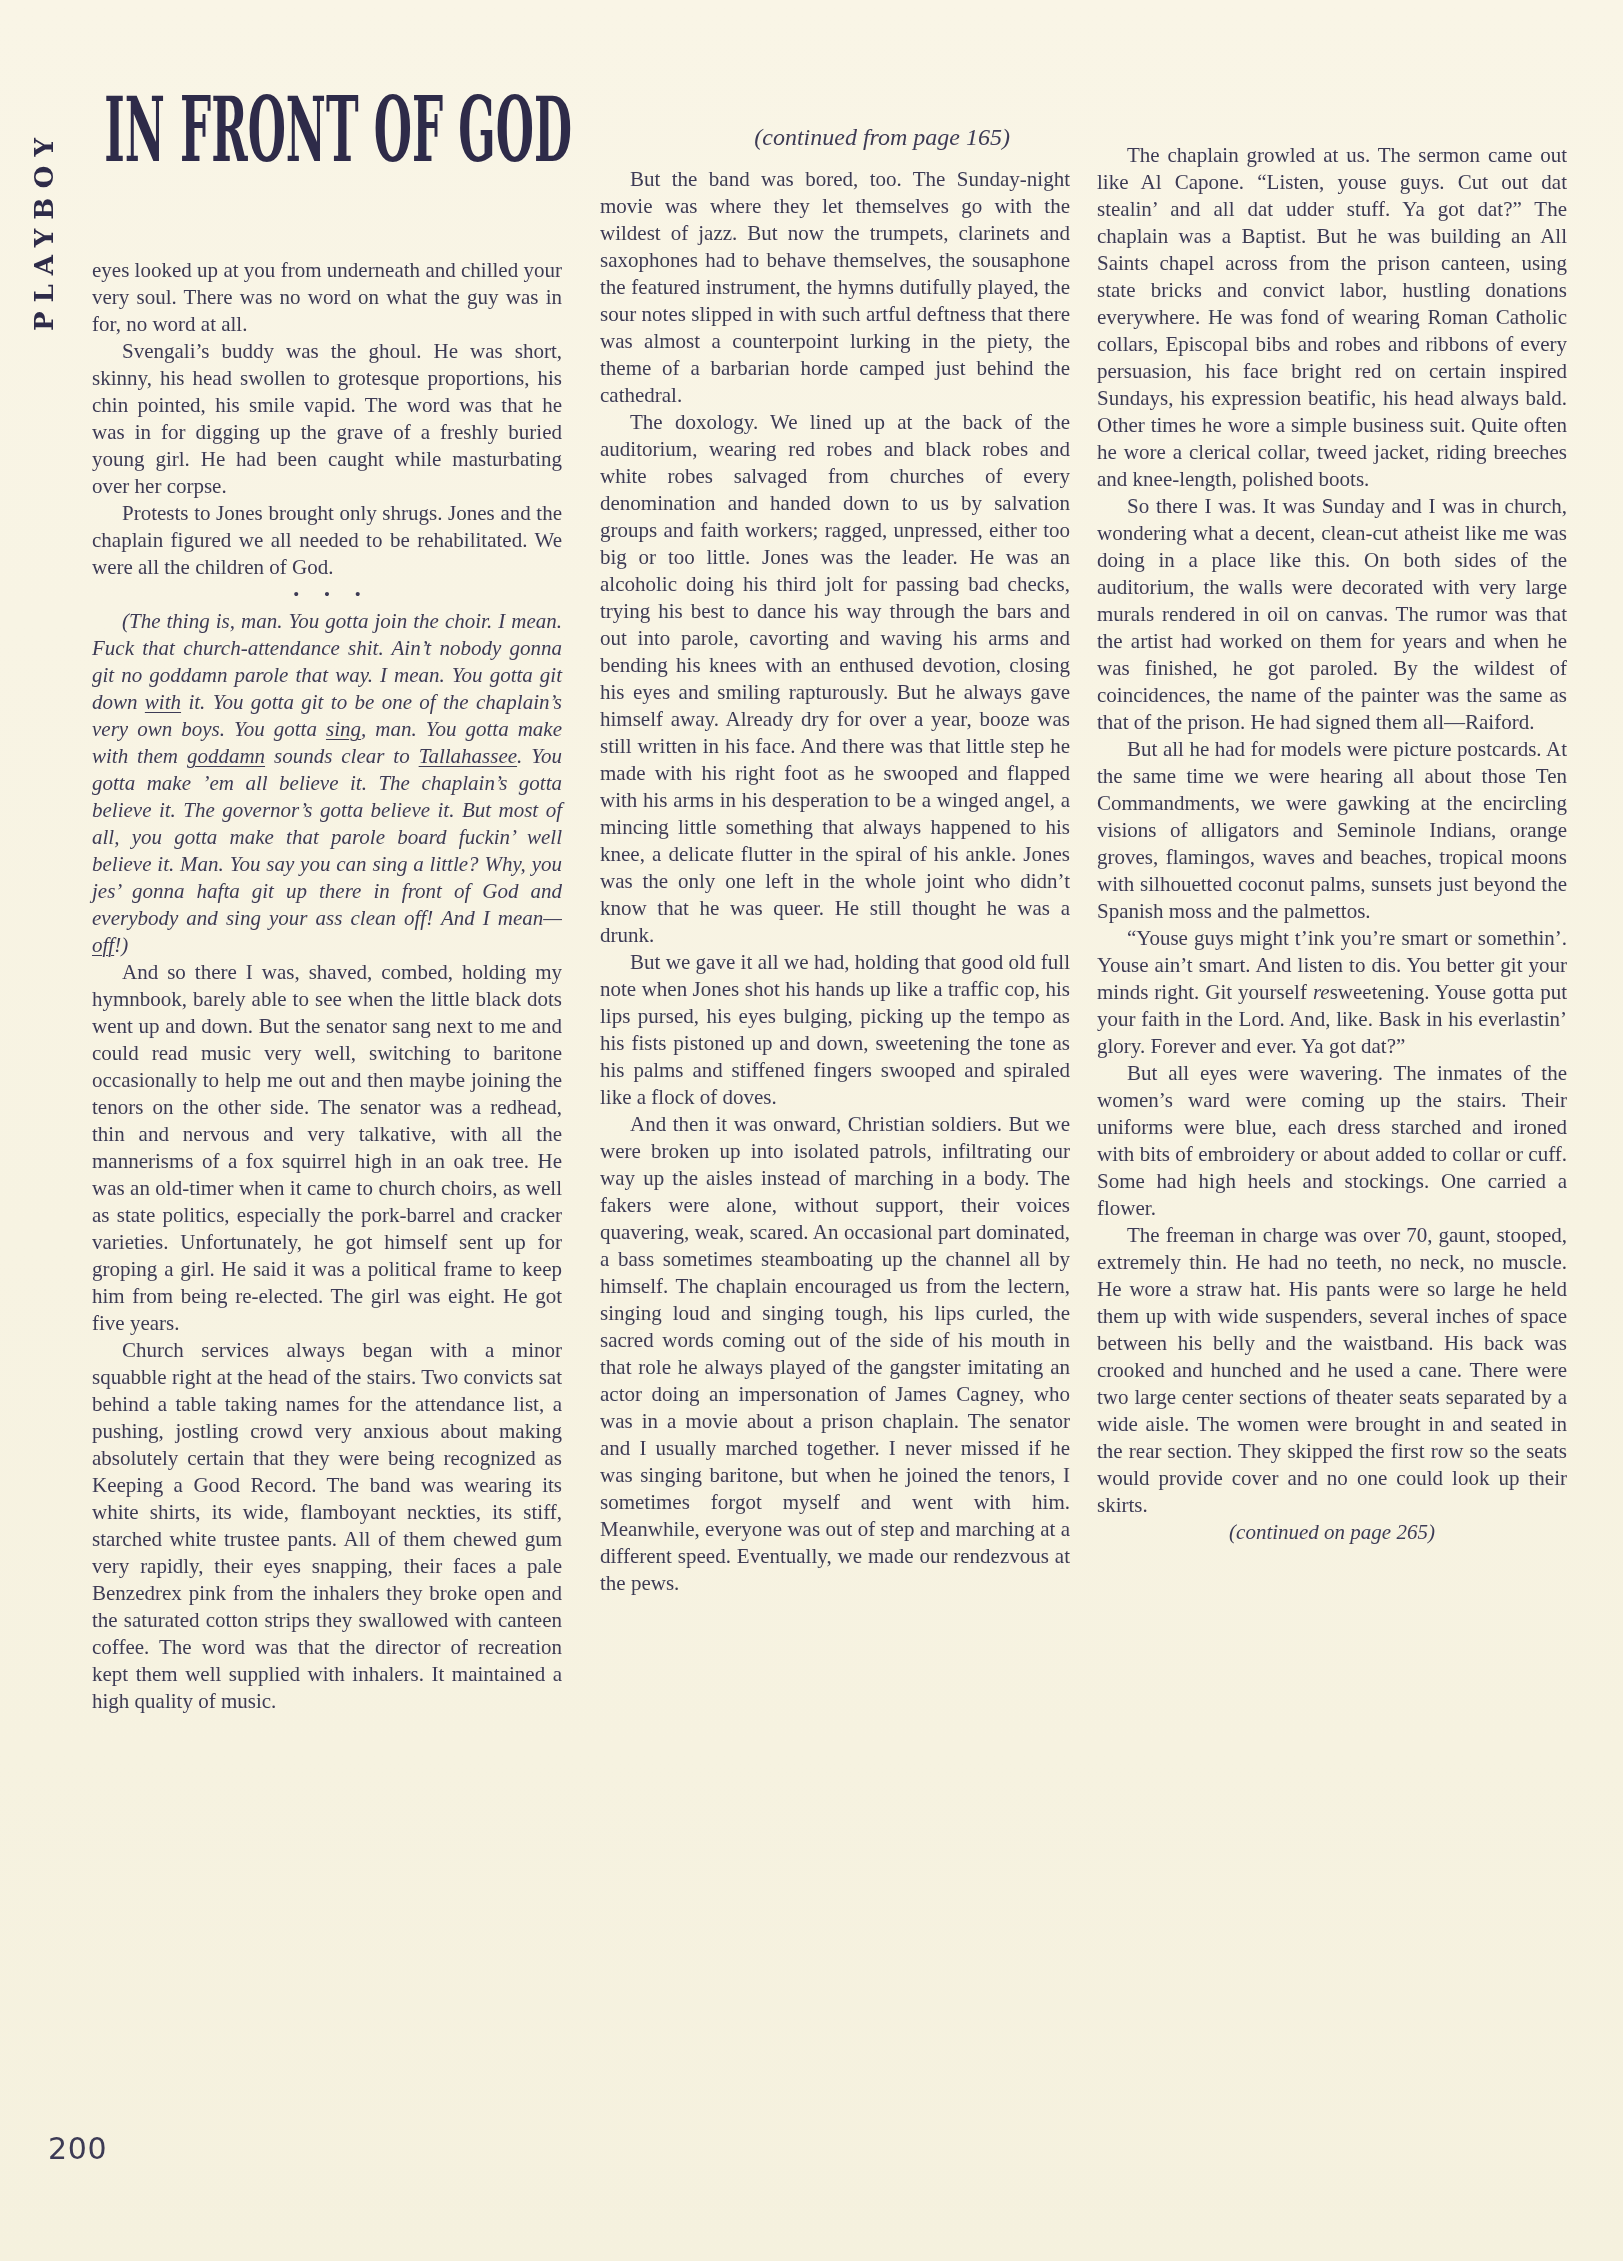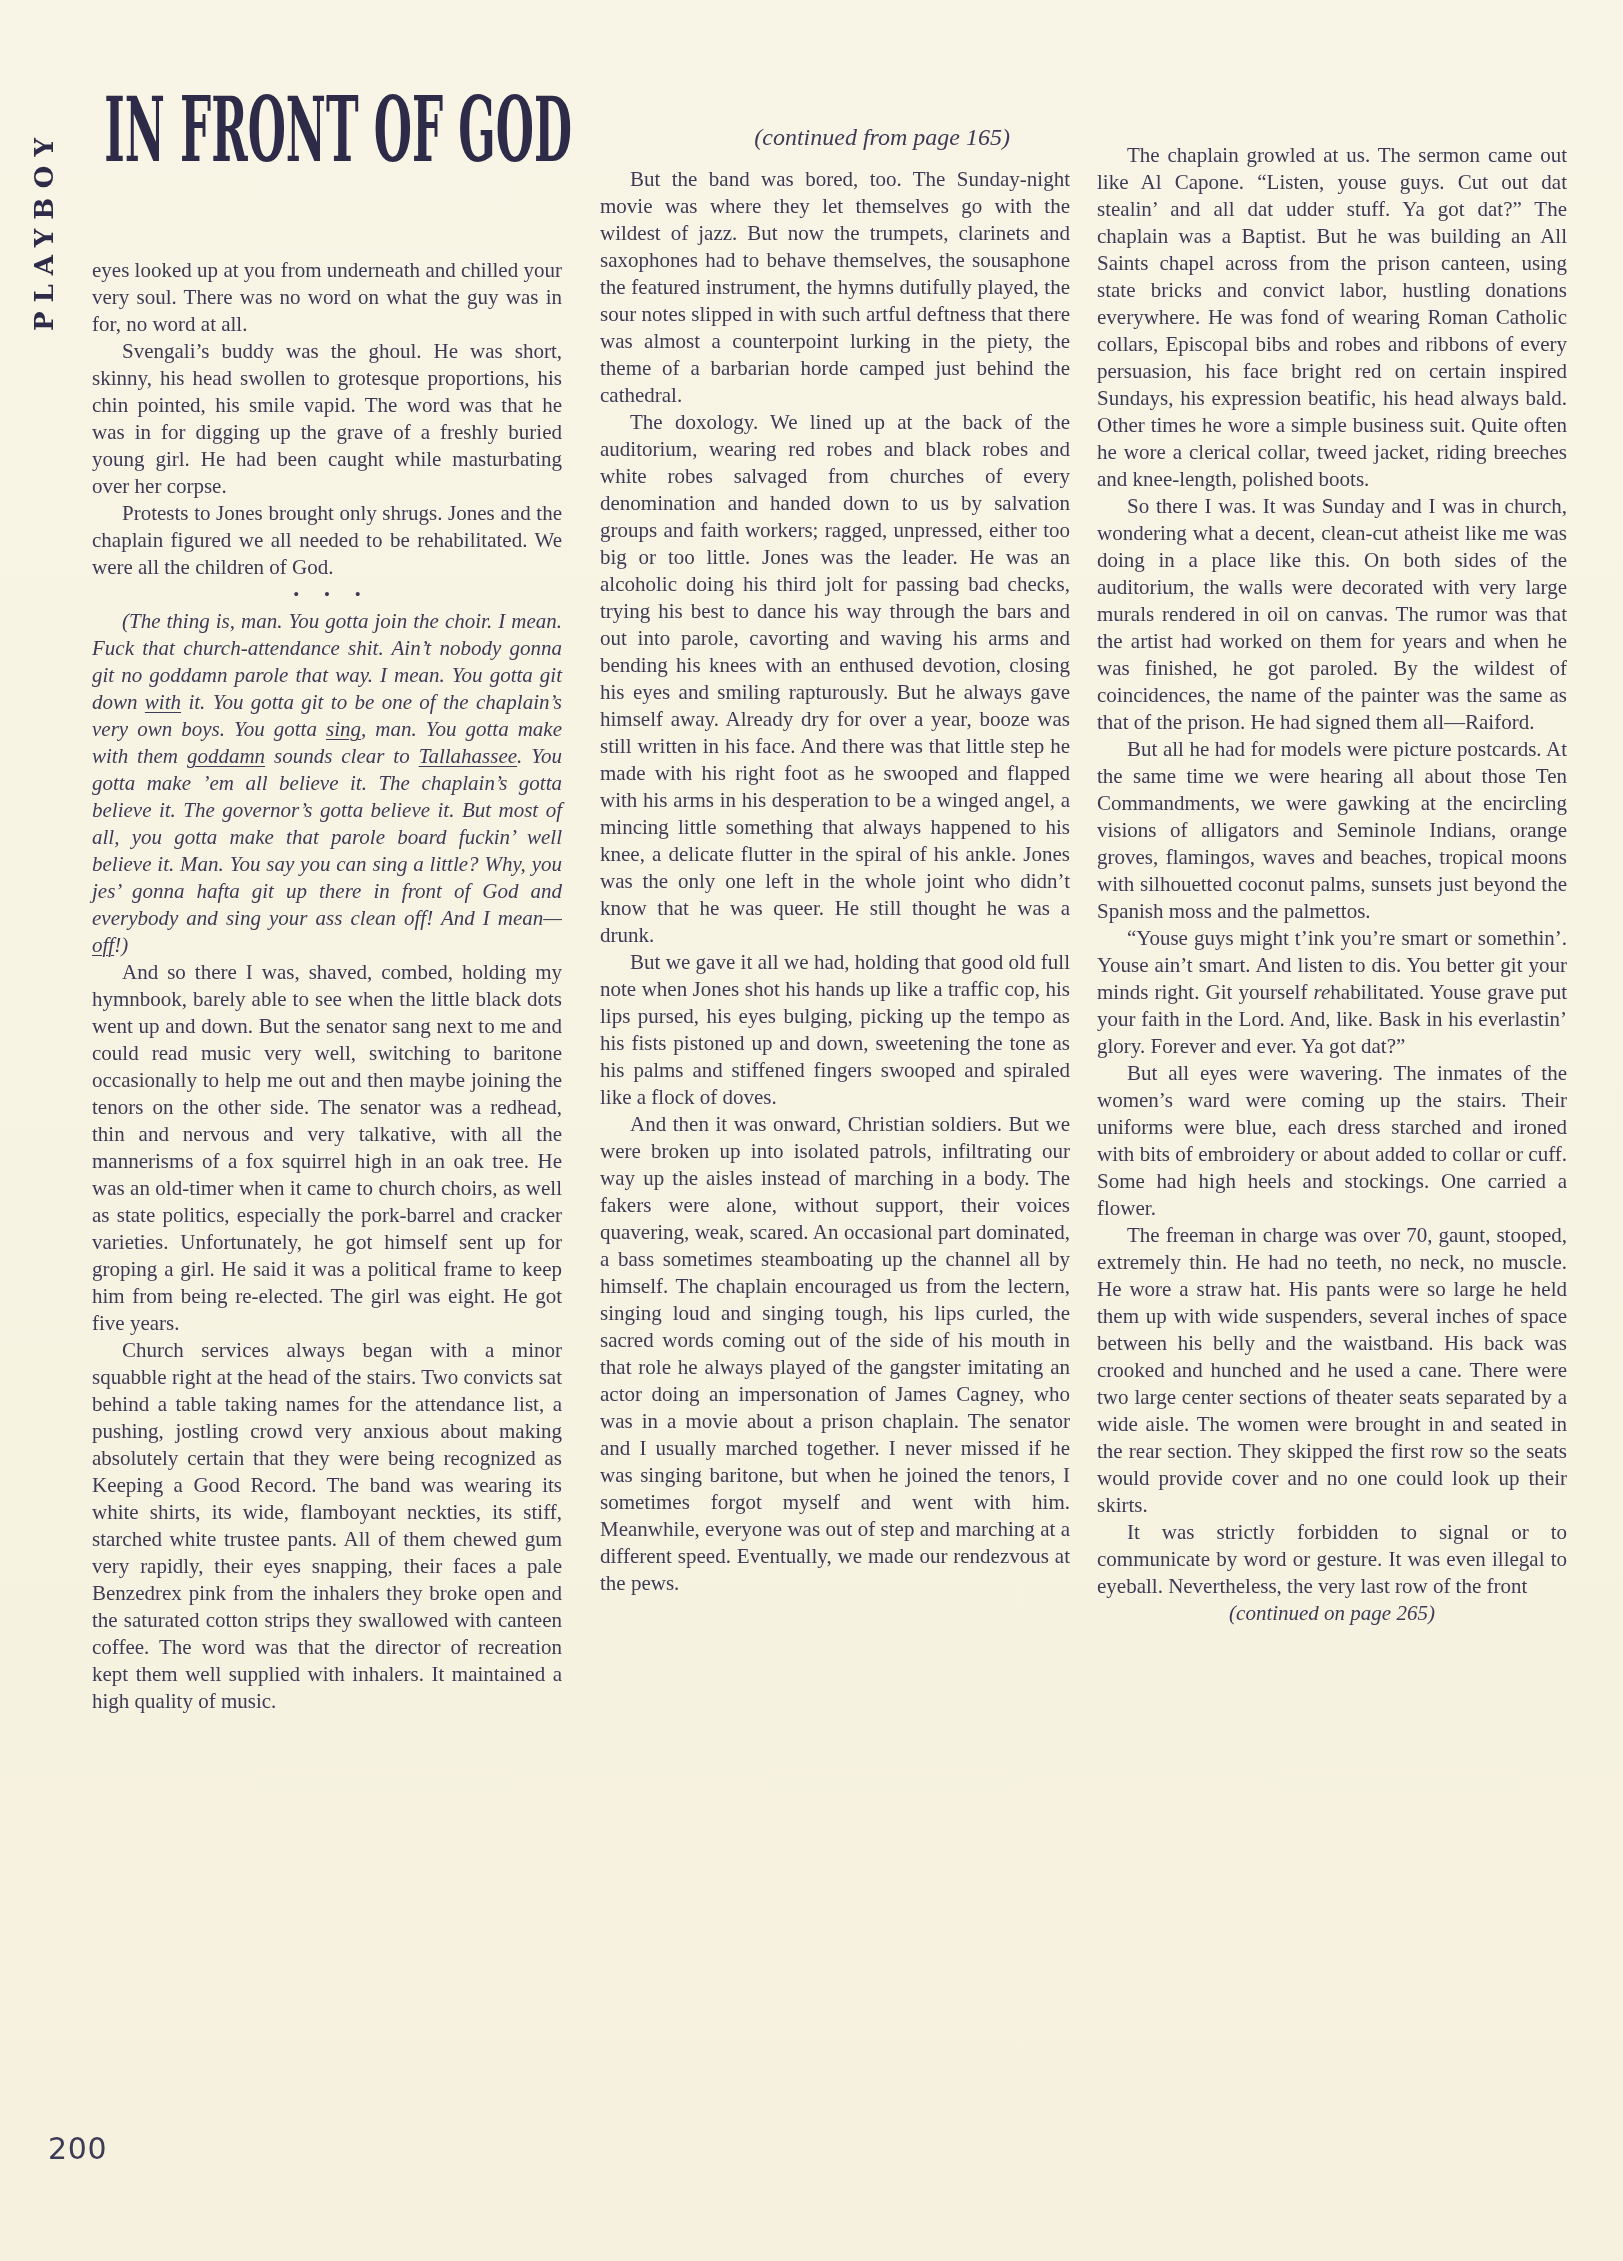--- a/index.html
+++ b/index.html
@@ -85,23 +85,22 @@
   <div class="col" id="col-1">
       <p class="para ind"><span>But the band was bored, too. The Sunday-night movie was where they let themselves go with the wildest of jazz. But now the trumpets, clarinets and saxophones had to behave themselves, the sousaphone the featured instrument, the hymns dutifully played, the sour notes slipped in with such artful deftness that there was almost a counterpoint lurking in the piety, the theme of a barbarian horde camped just behind the cathedral.</span></p>
       <p class="para ind"><span>The doxology. We lined up at the back of the auditorium, wearing red robes and black robes and white robes salvaged from churches of every denomination and handed down to us by salvation groups and faith workers; ragged, unpressed, either too big or too little. Jones was the leader. He was an alcoholic doing his third jolt for passing bad checks, trying his best to dance his way through the bars and out into parole, cavorting and waving his arms and bending his knees with an enthused devotion, closing his eyes and smiling rapturously. But he always gave himself away. Already dry for over a year, booze was still written in his face. And there was that little step he made with his right foot as he swooped and flapped with his arms in his desperation to be a winged angel, a mincing little something that always happened to his knee, a delicate flutter in the spiral of his ankle. Jones was the only one left in the whole joint who didn’t know that he was queer. He still thought he was a drunk.</span></p>
       <p class="para ind"><span>But we gave it all we had, holding that good old full note when Jones shot his hands up like a traffic cop, his lips pursed, his eyes bulging, picking up the tempo as his fists pistoned up and down, sweetening the tone as his palms and stiffened fingers swooped and spiraled like a flock of doves.</span></p>
       <p class="para ind"><span>And then it was onward, Christian soldiers. But we were broken up into isolated patrols, infiltrating our way up the aisles instead of marching in a body. The fakers were alone, without support, their voices quavering, weak, scared. An occasional part dominated, a bass sometimes steamboating up the channel all by himself. The chaplain encouraged us from the lectern, singing loud and singing tough, his lips curled, the sacred words coming out of the side of his mouth in that role he always played of the gangster imitating an actor doing an impersonation of James Cagney, who was in a movie about a prison chaplain. The senator and I usually marched together. I never missed if he was singing baritone, but when he joined the tenors, I sometimes forgot myself and went with him. Meanwhile, everyone was out of step and marching at a different speed. Eventually, we made our rendezvous at the pews.</span></p>
     </div>
   <div class="col" id="col-2">
       <p class="para ind"><span>The chaplain growled at us. The sermon came out like Al Capone. “Listen, youse guys. Cut out dat stealin’ and all dat udder stuff. Ya got dat?” The chaplain was a Baptist. But he was building an All Saints chapel across from the prison canteen, using state bricks and convict labor, hustling donations everywhere. He was fond of wearing Roman Catholic collars, Episcopal bibs and robes and ribbons of every persuasion, his face bright red on certain inspired Sundays, his expression beatific, his head always bald. Other times he wore a simple business suit. Quite often he wore a clerical collar, tweed jacket, riding breeches and knee-length, polished boots.</span></p>
       <p class="para ind"><span>So there I was. It was Sunday and I was in church, wondering what a decent, clean-cut atheist like me was doing in a place like this. On both sides of the auditorium, the walls were decorated with very large murals rendered in oil on canvas. The rumor was that the artist had worked on them for years and when he was finished, he got paroled. By the wildest of coincidences, the name of the painter was the same as that of the prison. He had signed them all—Raiford.</span></p>
       <p class="para ind"><span>But all he had for models were picture postcards. At the same time we were hearing all about those Ten Commandments, we were gawking at the encircling visions of alligators and Seminole Indians, orange groves, flamingos, waves and beaches, tropical moons with silhouetted coconut palms, sunsets just beyond the Spanish moss and the palmettos.</span></p>
-      <p class="para ind"><span>“Youse guys might t’ink you’re smart or somethin’. Youse ain’t smart. And listen to dis. You better git your minds right. Git yourself </span><span class="i">re</span><span>habilitated. Youse grave put your faith in the Lord. And, like. Bask in his everlastin’ glory. Forever and ever. Ya got dat?”</span></p>
+      <p class="para ind"><span>“Youse guys might t’ink you’re smart or somethin’. Youse ain’t smart. And listen to dis. You better git your minds right. Git yourself </span><span class="i">re</span><span>sweetening. Youse gotta put your faith in the Lord. And, like. Bask in his everlastin’ glory. Forever and ever. Ya got dat?”</span></p>
       <p class="para ind"><span>But all eyes were wavering. The inmates of the women’s ward were coming up the stairs. Their uniforms were blue, each dress starched and ironed with bits of embroidery or about added to collar or cuff. Some had high heels and stockings. One carried a flower.</span></p>
       <p class="para ind"><span>The freeman in charge was over 70, gaunt, stooped, extremely thin. He had no teeth, no neck, no muscle. He wore a straw hat. His pants were so large he held them up with wide suspenders, several inches of space between his belly and the waistband. His back was crooked and hunched and he used a cane. There were two large center sections of theater seats separated by a wide aisle. The women were brought in and seated in the rear section. They skipped the first row so the seats would provide cover and no one could look up their skirts.</span></p>
-      <p class="para ind"><span>It was strictly forbidden to signal or to communicate by word or gesture. It was even illegal to eyeball. Nevertheless, the very last row of the front</span></p>
       <p class="para ital right"><span>(continued on page 265)</span></p>
     </div>
 
   <div class="pageno">200</div>
 
 </div>
 
 
 </body></html>

